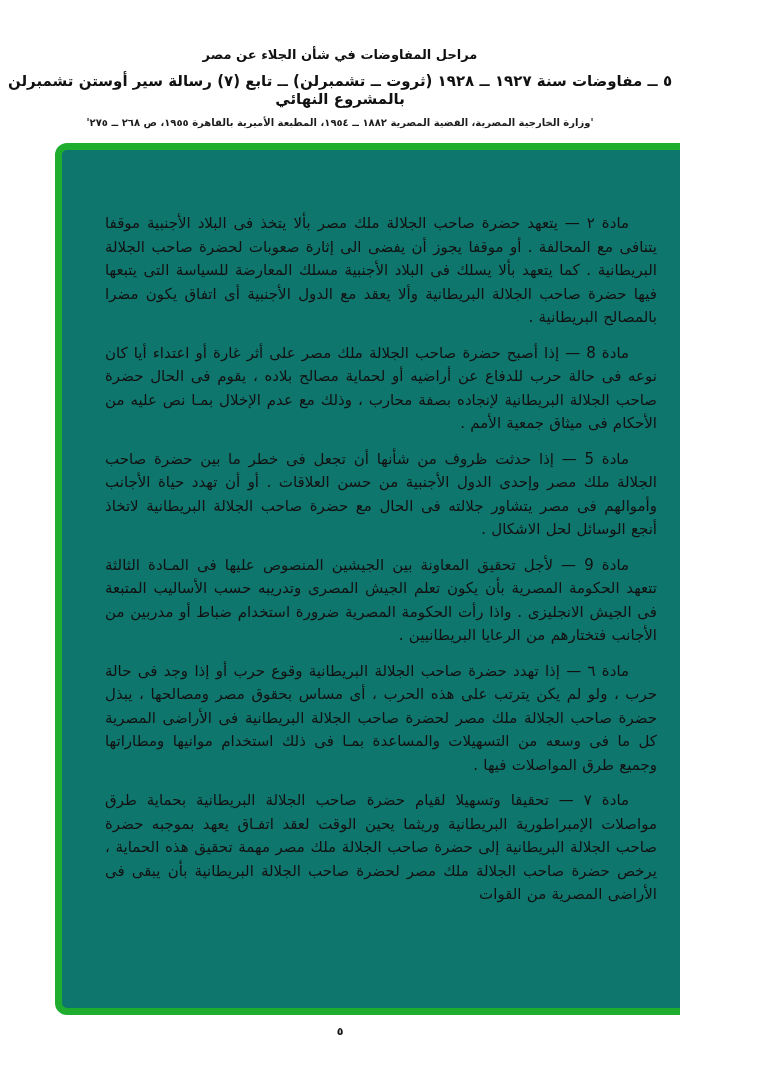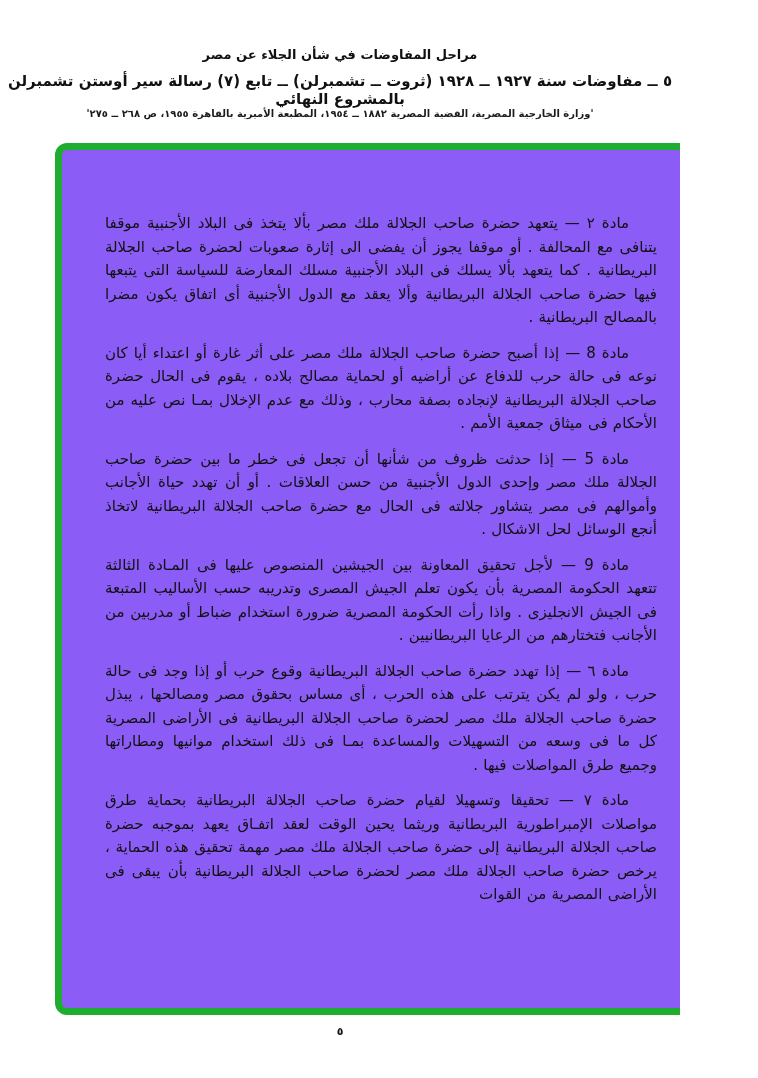--- a/index.html
+++ b/index.html
@@ -28,31 +28,32 @@
     letter-spacing: 0.2px;
   }
   .header-subtitle {
     font-size: 15px;
     font-weight: bold;
     margin-top: 10px;
   }
   .header-citation {
     font-size: 10px;
     font-weight: bold;
+    margin-top: 9px;
     color: #1c1c1c;
   }
   .content-box {
     position: absolute;
     left: 55px;
     top: 143px;
     width: 648px;
     height: 872px;
     border: 7px solid var(--border-green);
     border-radius: 12px;
-    background: #8b5cf6;
+    background: #0f766e;
   }
   .body-text {
     padding: 62px 39px 0 43px;
     direction: rtl;
   }
   .body-text p {
     margin: 0 0 12px 0;
     font-size: 15px;
     line-height: 23.5px;
     text-align: justify;

